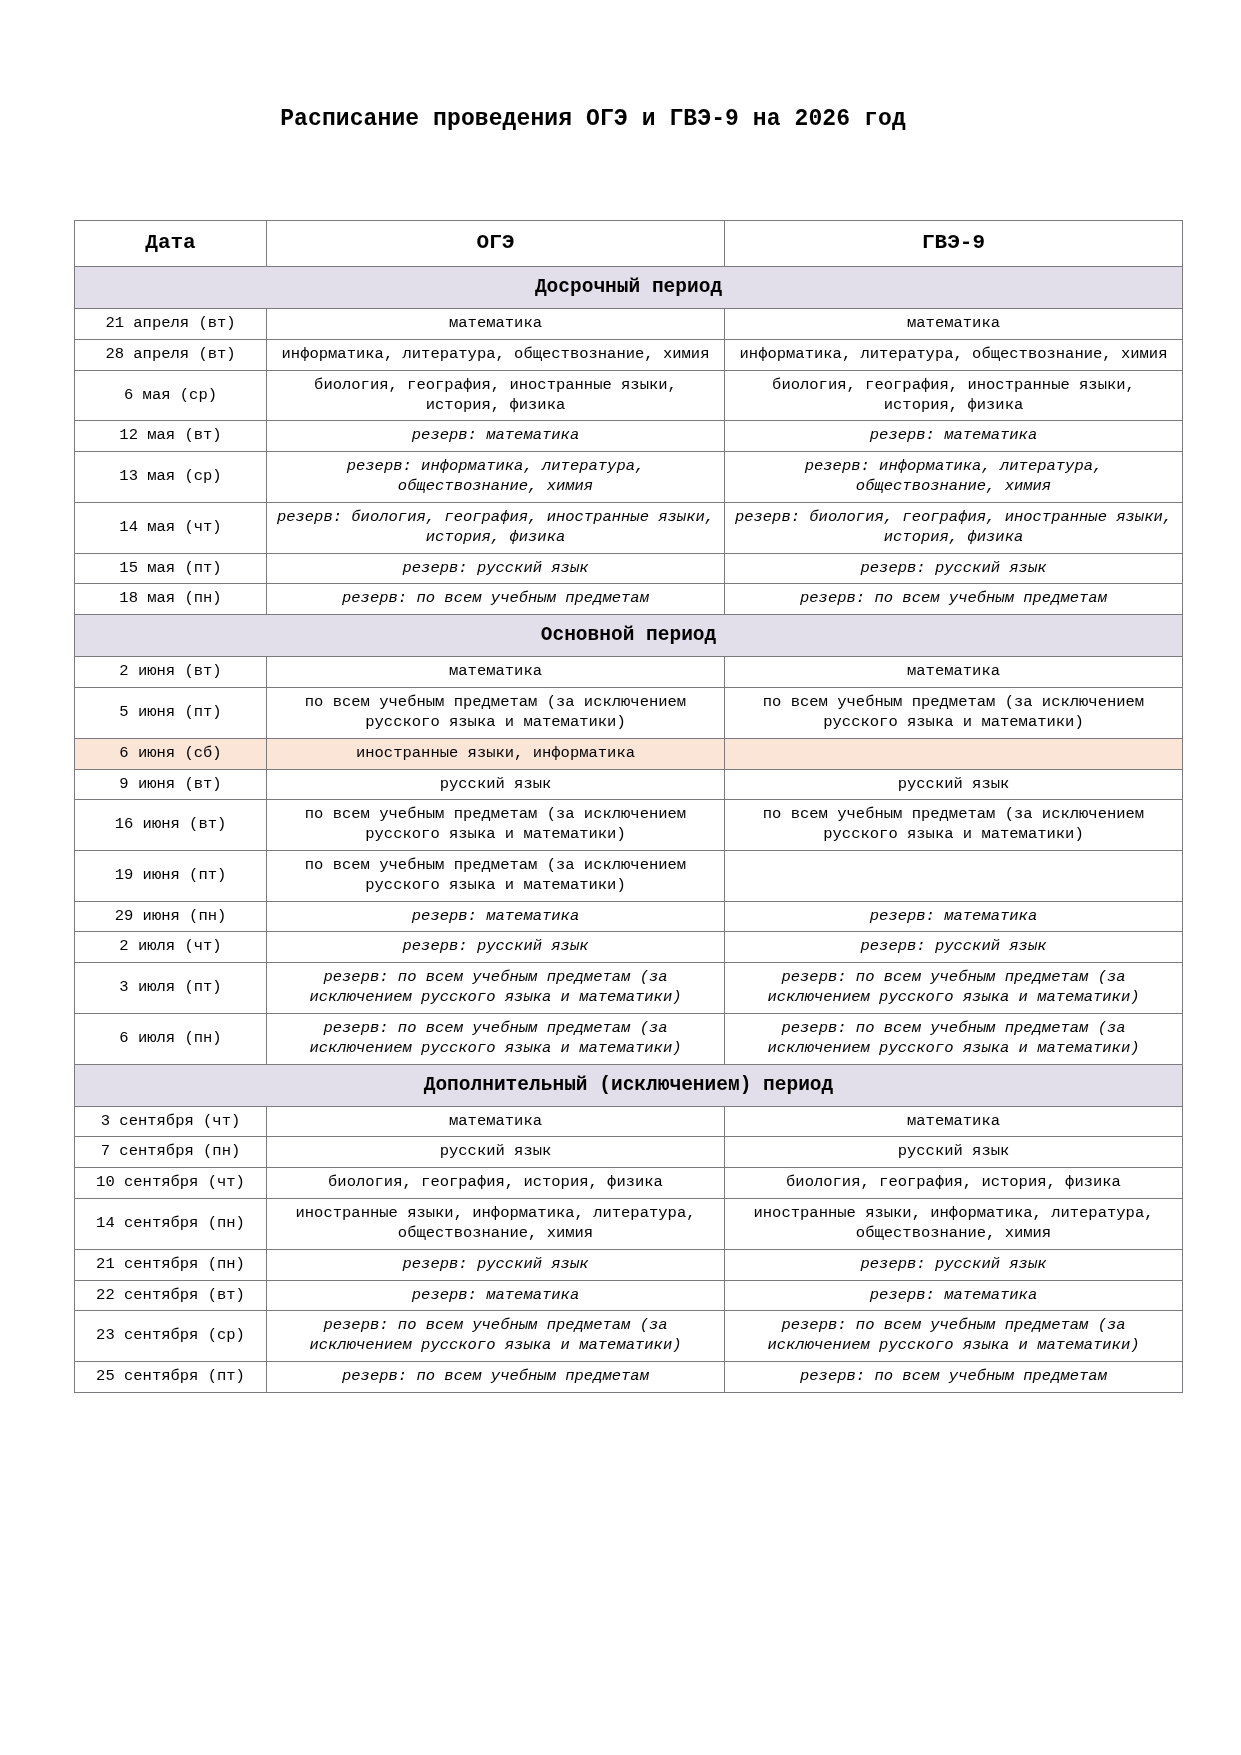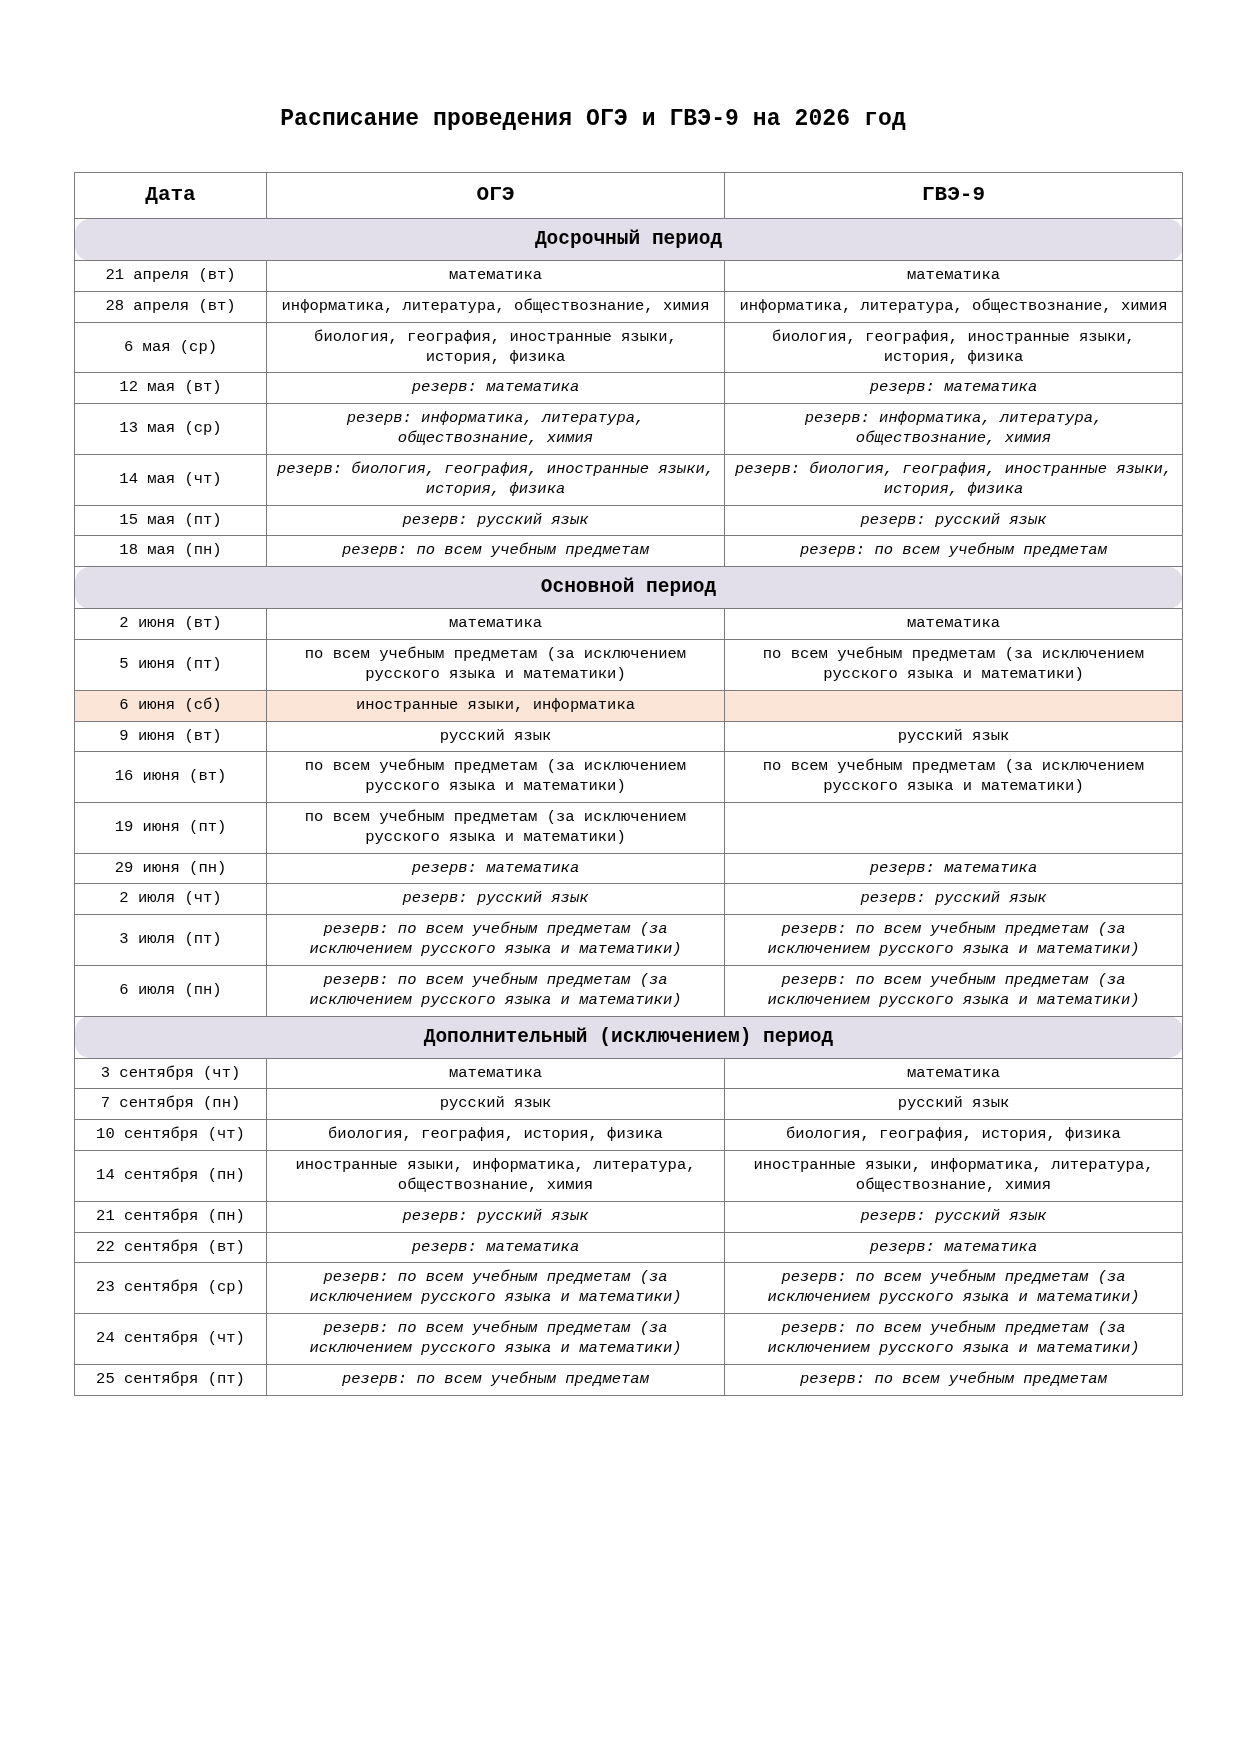--- a/index.html
+++ b/index.html
@@ -26,21 +26,21 @@
     text-align: center;
     font-size: 23px;
     font-weight: bold;
     letter-spacing: 0.1px;
     margin: 0;
     padding-top: 107px;
     padding-bottom: 0;
     line-height: 1.1;
   }
   .table-wrap {
-    margin-top: 40px;
+    margin-top: 88px;
     margin-left: 74px;
     margin-right: 59px;
   }
   table.schedule {
     width: 1108px;
     border-collapse: collapse;
     table-layout: fixed;
     background: #ffffff;
   }
   table.schedule col.c-date  { width: 192px; }
@@ -73,21 +73,20 @@
   td.subject-cell.reserve {
     font-style: italic;
   }
   tr.section-row td {
     background: #e3dfea;
     font-weight: bold;
     font-size: 19.5px;
     text-align: center;
     padding-top: 8px;
     padding-bottom: 8px;
-    border-radius: 15px;
   }
   tr.highlight td {
     background: #fbe5d6;
   }
   td.empty-cell { }
 </style>
 </head>
 <body>
 
 <div class="page">
@@ -237,25 +236,20 @@
             <td class="date-cell">22 сентября (вт)</td>
             <td class="subject-cell reserve">резерв: математика</td>
             <td class="subject-cell reserve">резерв: математика</td>
           </tr>
           <tr>
             <td class="date-cell">23 сентября (ср)</td>
             <td class="subject-cell reserve">резерв: по всем учебным предметам (за исключением русского языка и математики)</td>
             <td class="subject-cell reserve">резерв: по всем учебным предметам (за исключением русского языка и математики)</td>
           </tr>
           <tr>
-            <td class="date-cell">24 сентября (чт)</td>
-            <td class="subject-cell reserve">резерв: по всем учебным предметам (за исключением русского языка и математики)</td>
-            <td class="subject-cell reserve">резерв: по всем учебным предметам (за исключением русского языка и математики)</td>
-          </tr>
-          <tr>
             <td class="date-cell">25 сентября (пт)</td>
             <td class="subject-cell reserve">резерв: по всем учебным предметам</td>
             <td class="subject-cell reserve">резерв: по всем учебным предметам</td>
           </tr>
         </tbody>
     </table>
   </div>
 
 </div>
 

